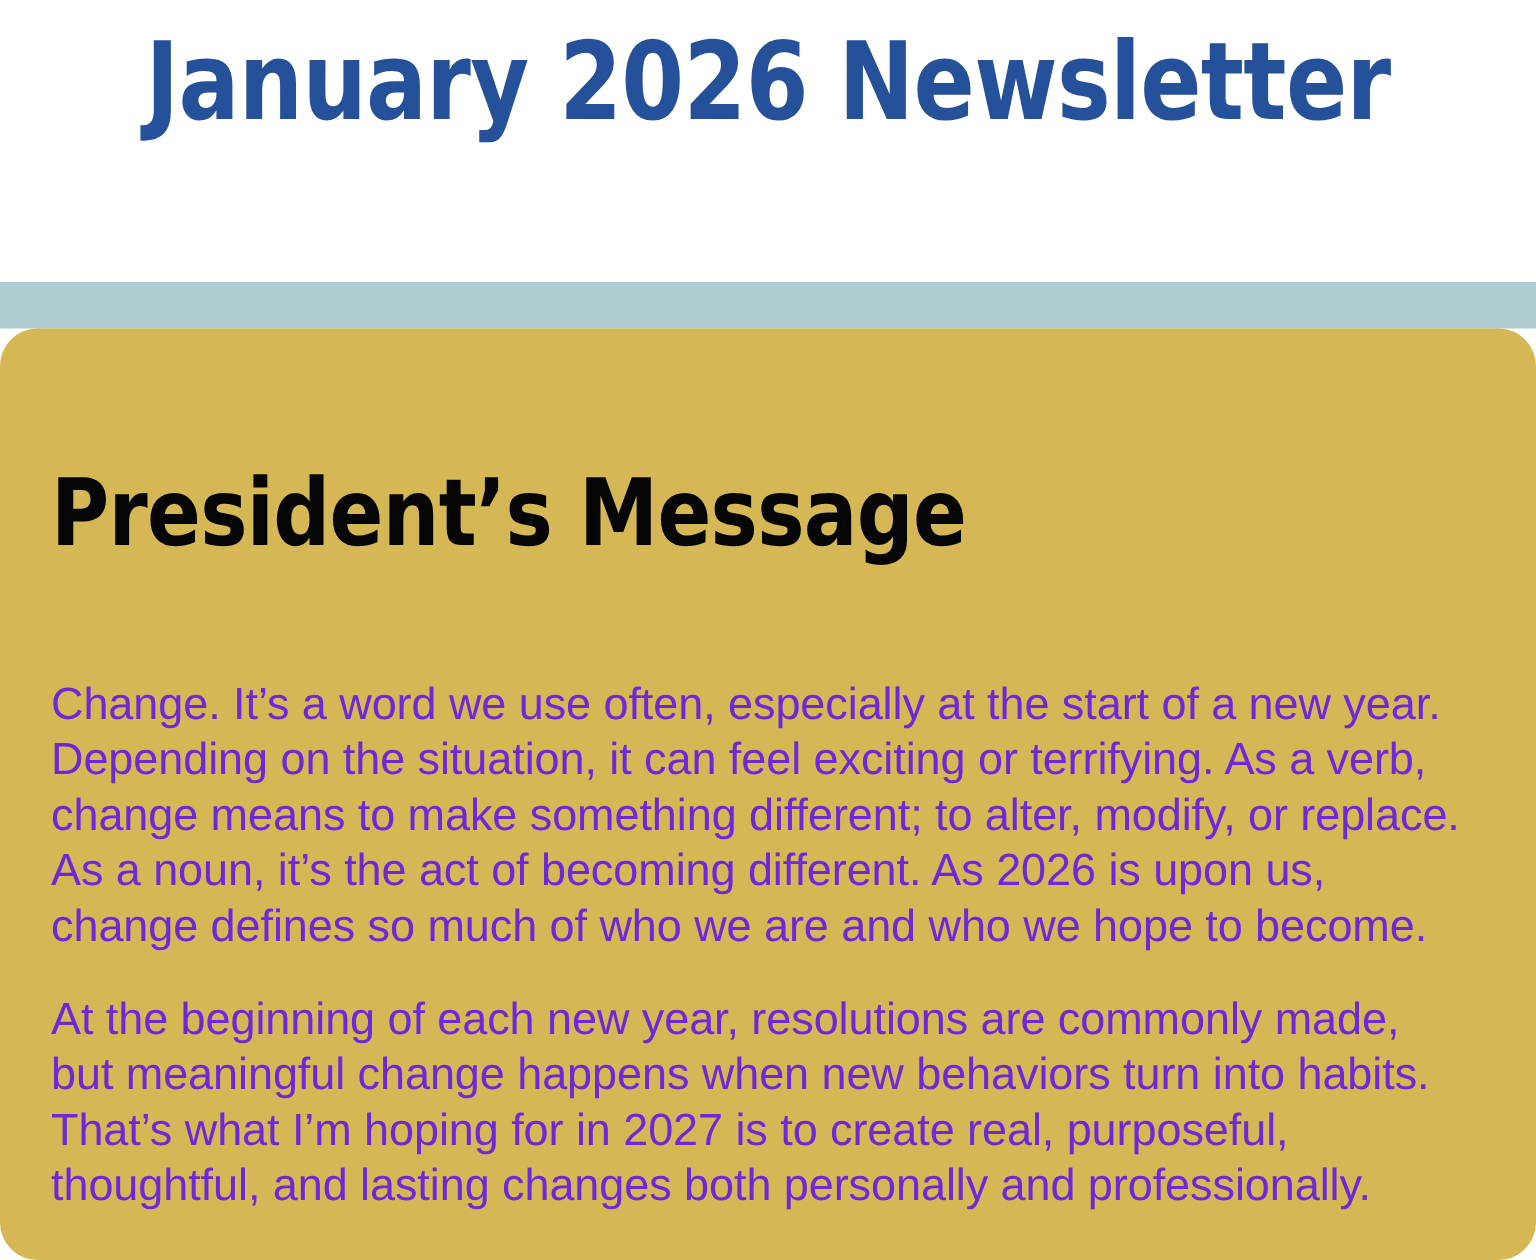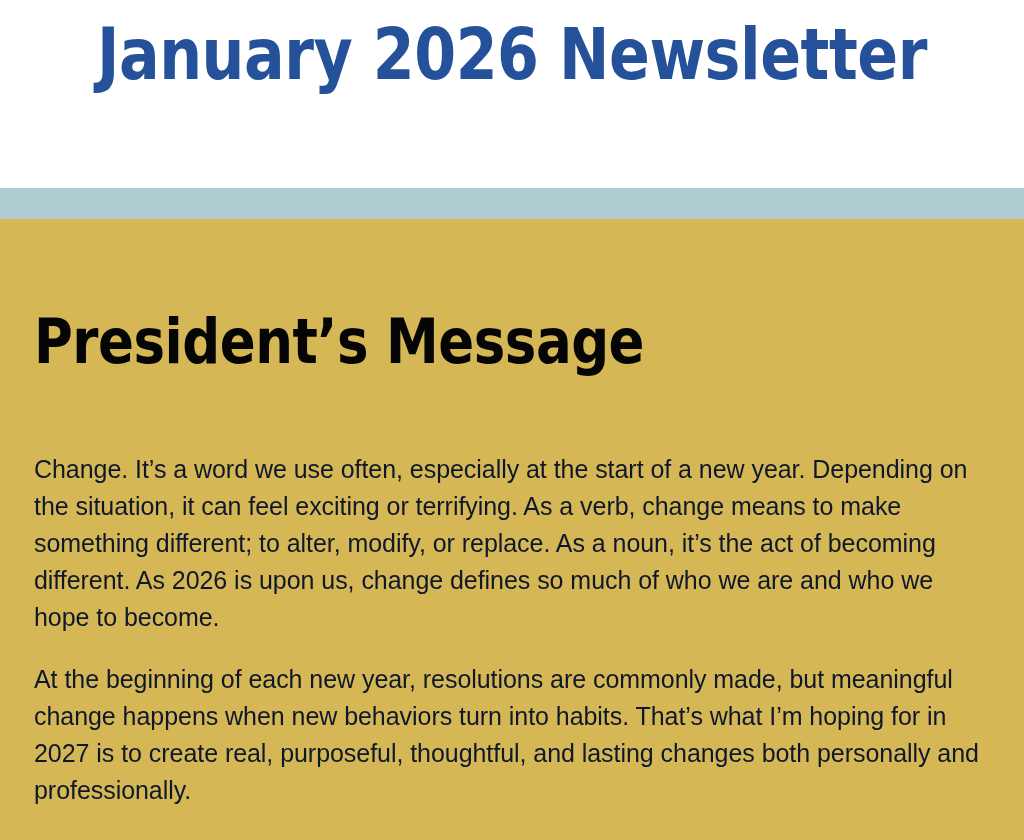--- a/index.html
+++ b/index.html
@@ -56,20 +56,21 @@
     background: #AFCCD0;
     flex: 0 0 auto;
   }
 
   
   .content-section {
     flex: 1 1 auto;
     background: #D5B855;
     position: relative;
     padding: 0;
+    border-radius: 25px;
   }
 
   .content-inner {
     padding: 0 42px 0 34px;
   }
 
   .section-heading {
     margin: 0;
     padding-top: 92px;
     color: #050505;
@@ -82,23 +83,23 @@
     transform-origin: 0 50%;
     white-space: nowrap;
   }
 
   .body-copy {
     margin-top: 78px;
   }
 
   .body-copy p {
     margin: 0 0 25px 0;
-    color: #0f172a;
+    color: #6d28d9;
     font-family: "Liberation Sans", "DejaVu Sans", sans-serif;
-    font-size: 25px;
+    font-size: 30px;
     line-height: 37px;
     letter-spacing: -0.05px;
     max-width: 952px;
   }
 
   .body-copy p:last-child {
     margin-bottom: 0;
   }
 </style>
 </head>

